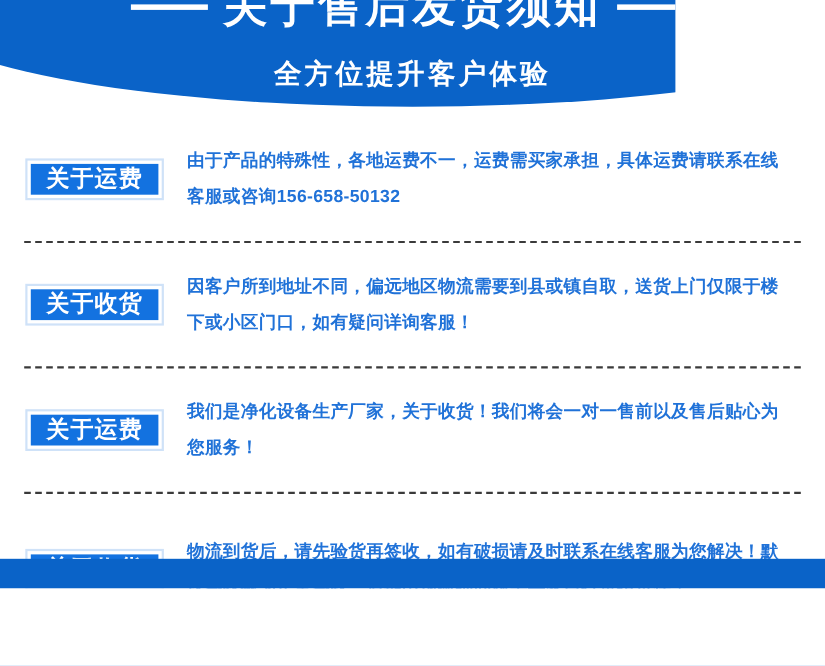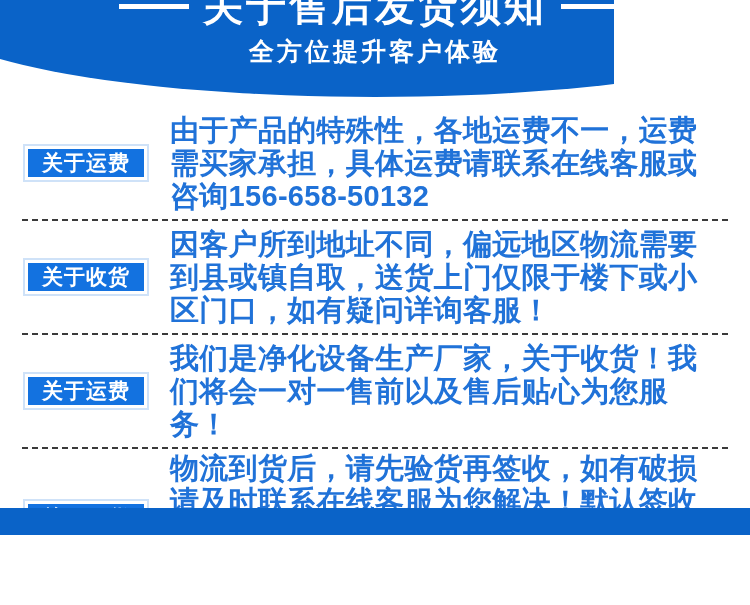--- a/index.html
+++ b/index.html
@@ -60,21 +60,21 @@
     font-size: 40px;
     font-weight: bold;
     color: #ffffff;
     letter-spacing: 3px;
     white-space: nowrap;
     line-height: 44px;
   }
   .subtitle {
     position: absolute;
     left: 0;
-    top: 36px;
+    top: 52px;
     width: 750px;
     text-align: center;
     font-size: 25px;
     font-weight: bold;
     color: #ffffff;
     letter-spacing: 3px;
     line-height: 30px;
     white-space: nowrap;
   }
 
@@ -116,21 +116,21 @@
     color: #ffffff;
     letter-spacing: 1px;
     line-height: 24px;
     white-space: nowrap;
   }
   .body-cell {
     flex: 1;
     padding-left: 10px;
   }
   .body-text {
-    font-size: 29px;
+    font-size: 16px;
     font-weight: bold;
     color: #2072d8;
     line-height: 33px;
     letter-spacing: 0.3px;
   }
   .divider {
     width: 706px;
     margin: 0 auto;
     border-top: 2px dashed #3a3a3a;
     height: 0;

